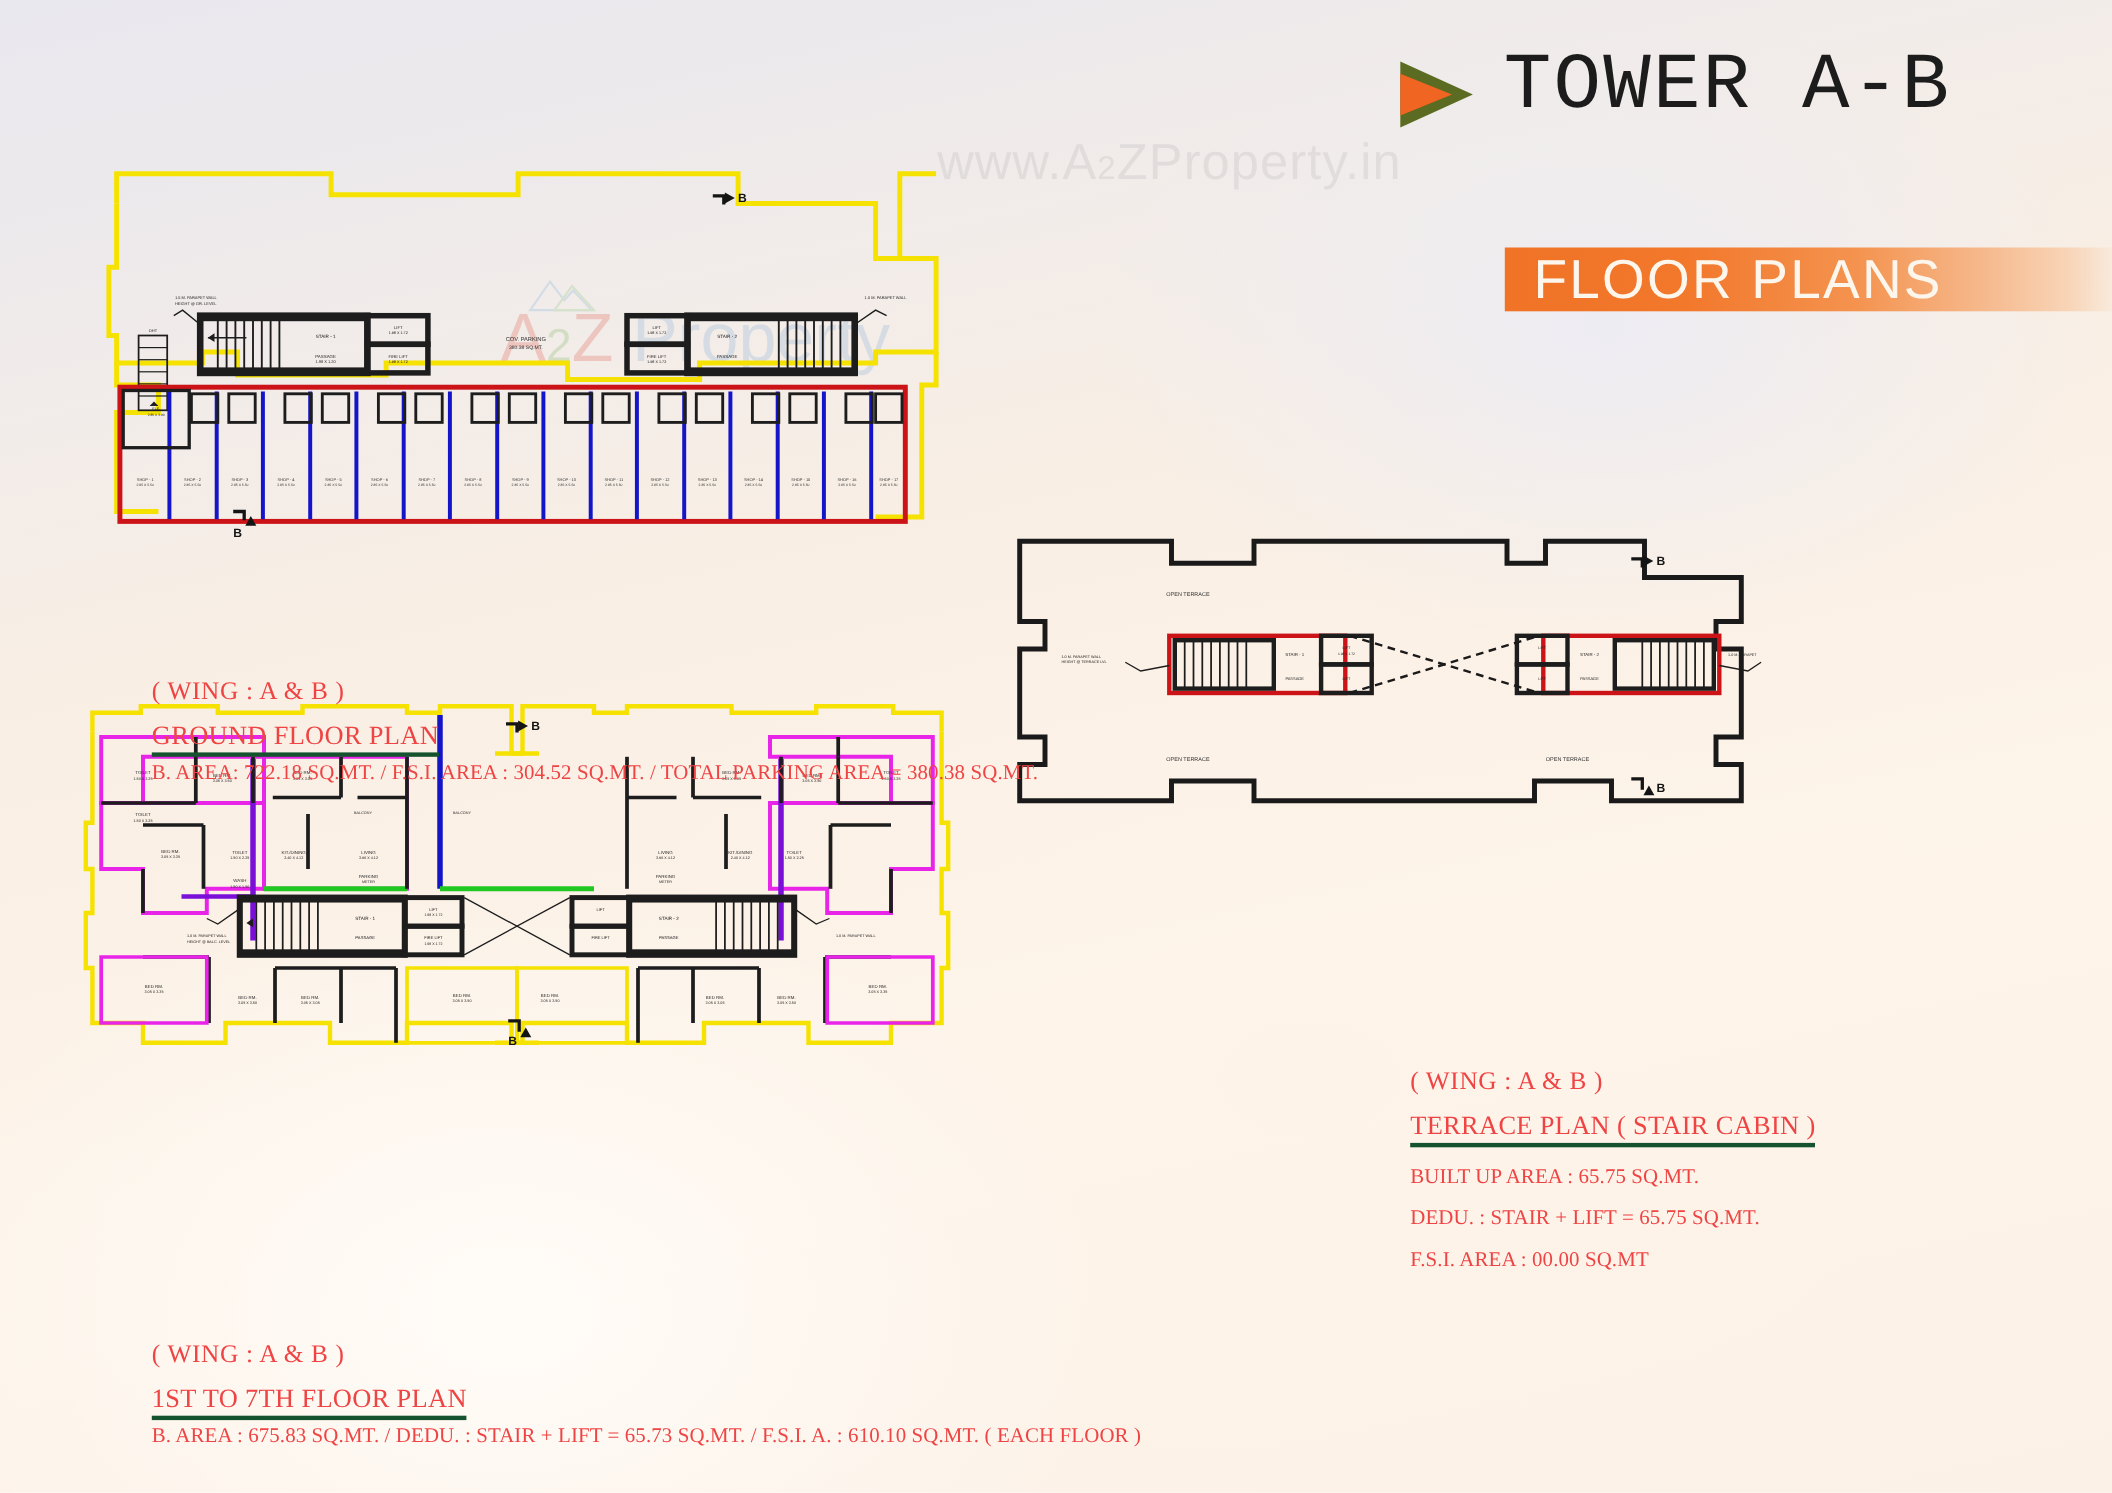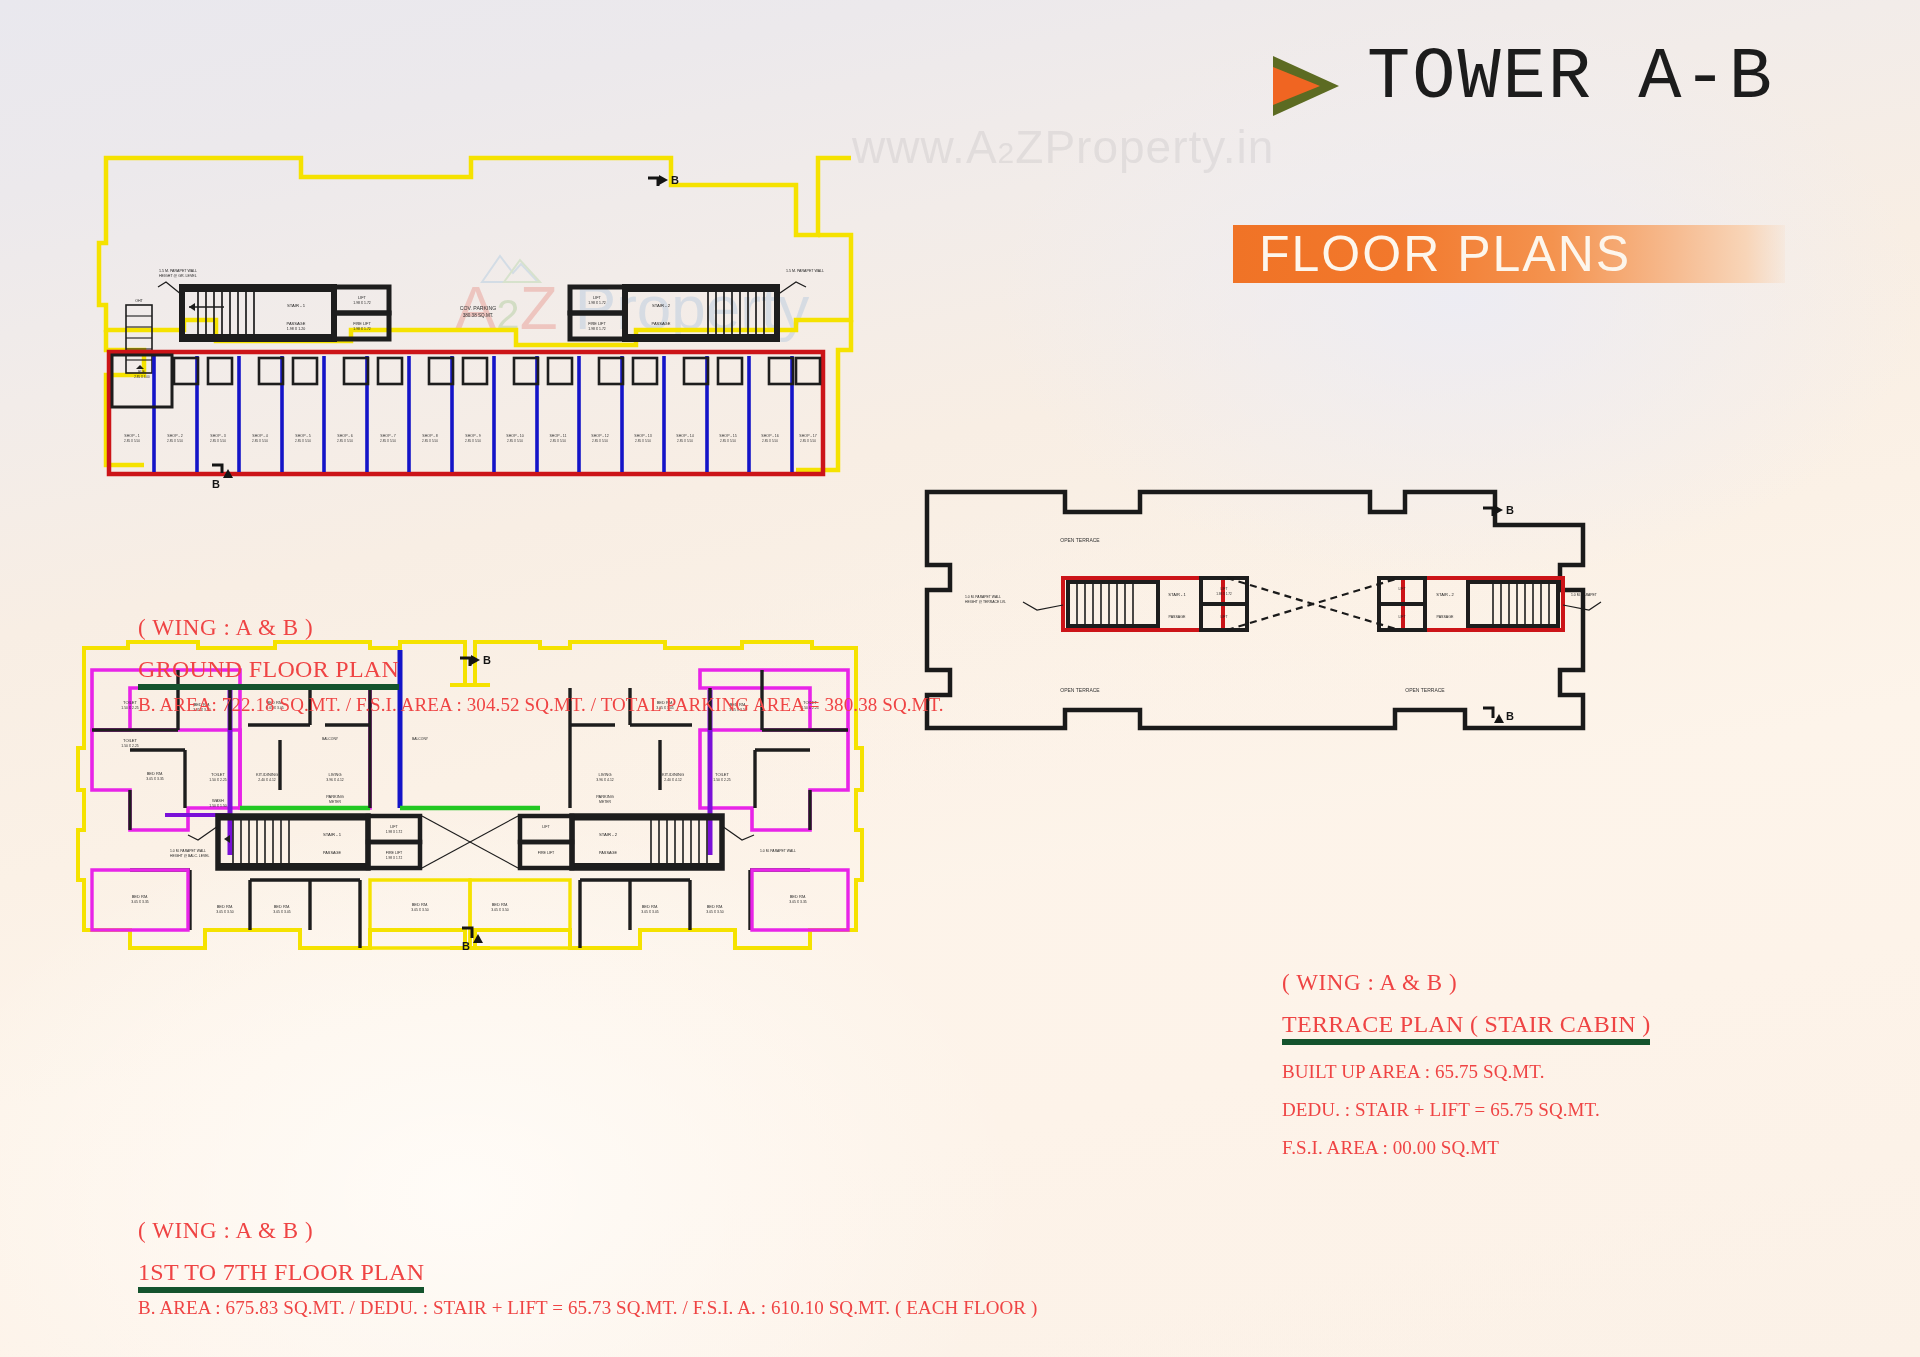--- a/index.html
+++ b/index.html
@@ -43,35 +43,35 @@
   
   .hdr { position:absolute; left:1265px; top:50px; width:620px; height:46px; }
   .logo-tri { position:absolute; left:0; top:0; width:78px; height:72px; }
   .hdr-title {
     position:absolute; left:102px; top:-8px;
     font-family:Liberation Mono, monospace;
     font-size:72px; font-weight:300; letter-spacing:2px;
     color:#1c1c1c; white-space:nowrap; line-height:1;
   }
   .band {
-    position:absolute; left:1233px; top:225px; width:552px; height:58px;
+    position:absolute; left:1368px; top:225px; width:552px; height:58px;
     background:linear-gradient(90deg,#f07326 0%,#f2782c 30%,#f4934f 58%,#f6bb90 80%,#f8d5b8 93%,rgba(248,220,196,0.25) 100%);
   }
   .band-label {
     position:absolute; left:26px; top:1px;
     font-family:"Liberation Sans", sans-serif;
     font-size:50px; font-weight:300; letter-spacing:2px;
     color:#fdf6ec; white-space:nowrap; line-height:56px;
   }
 
   
   .cap { position:absolute; color:#ef4444; }
   .cap .wing { font-size:23px; letter-spacing:.6px; white-space:nowrap; }
   .cap .ttl  { font-size:24px; letter-spacing:.3px; white-space:nowrap;
-               display:inline-block; border-bottom:6px solid #14532d;
+               display:inline-block; border-bottom:4px solid #14532d;
                padding-bottom:1px; margin-top:15px; }
   .cap .ln   { font-size:19px; letter-spacing:.1px; white-space:nowrap; margin-top:4px; }
   .cap-gf  { left:138px; top:615px; }
   .cap-typ { left:138px; top:1218px; }
   .cap-ter { left:1282px; top:970px; }
   .cap-ter .ln { margin-top:16px; }
 
   
   .plan { position:absolute; }
   .plan svg { display:block; overflow:visible; }

